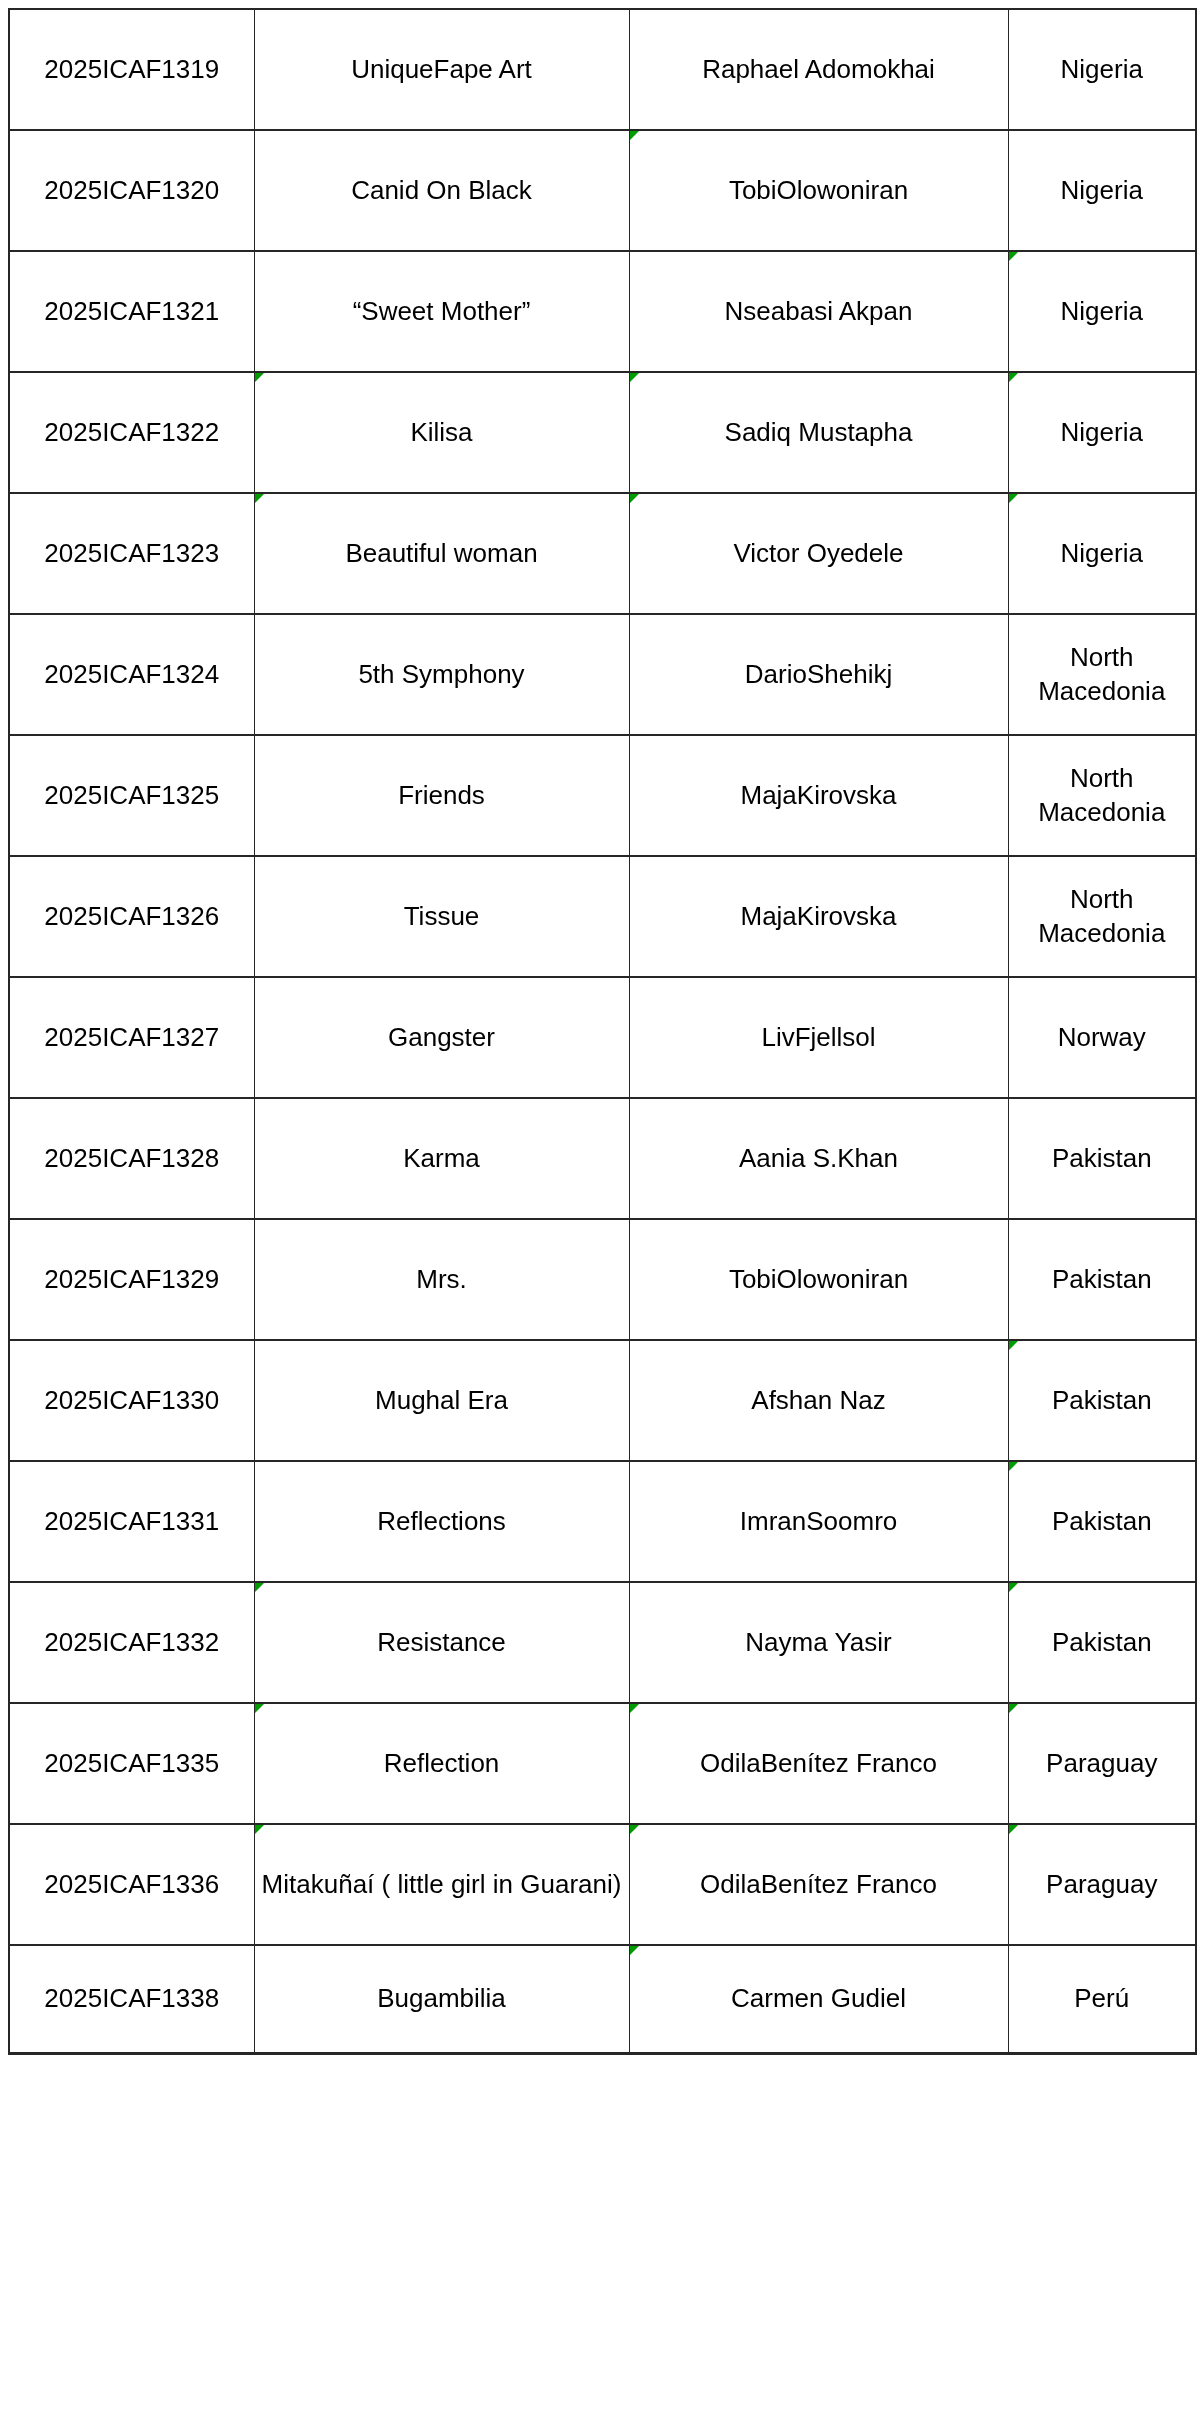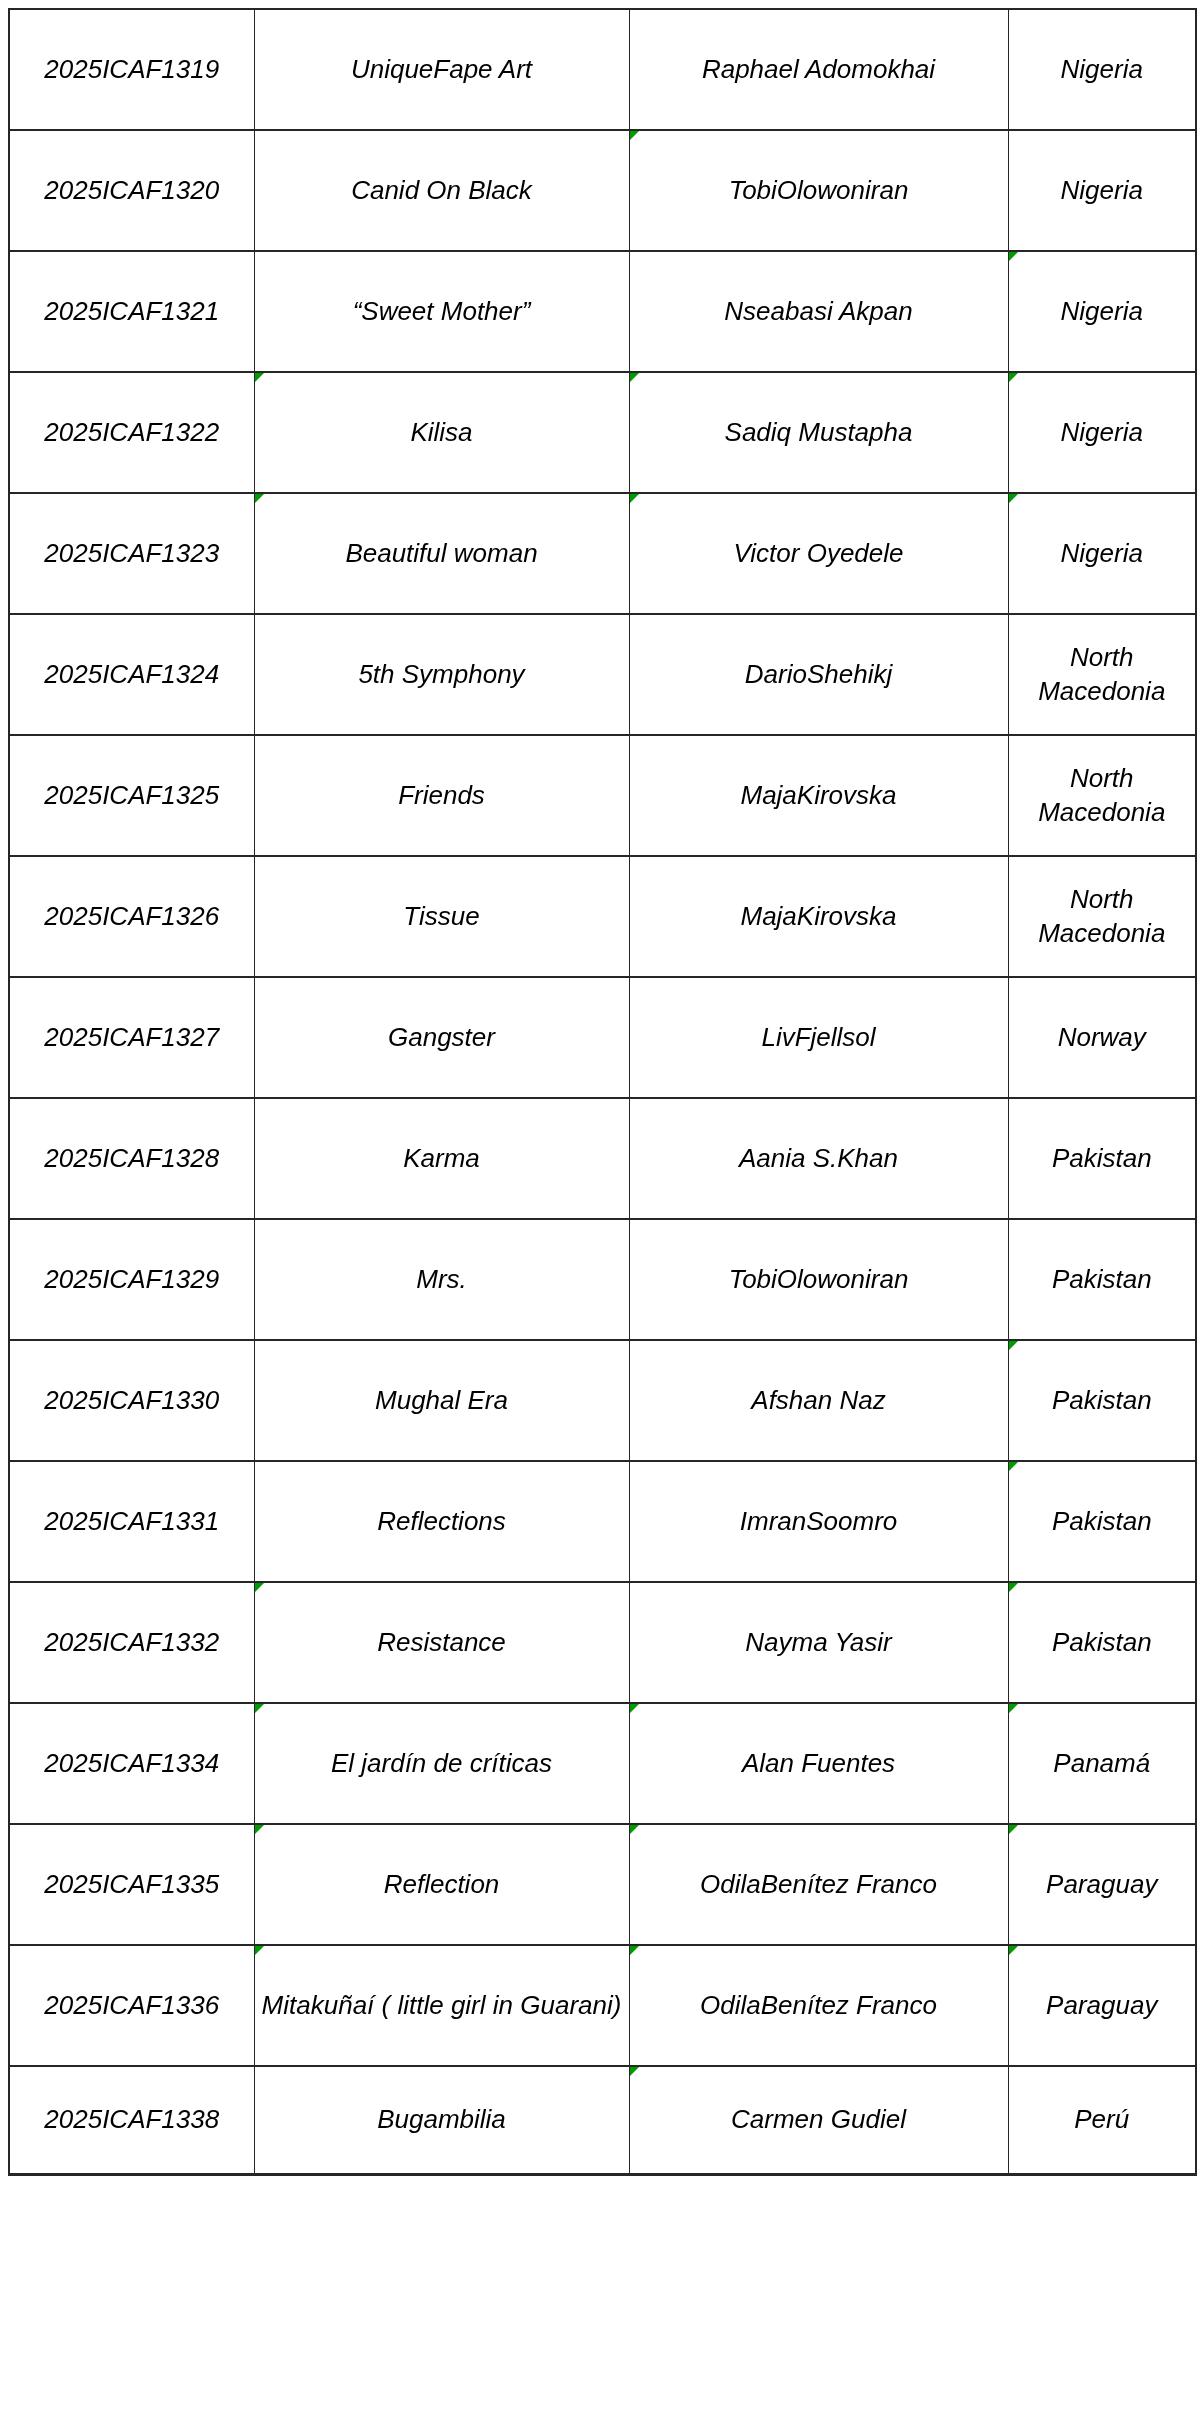--- a/index.html
+++ b/index.html
@@ -8,21 +8,20 @@
     background: #ffffff;
   }
   body {
     width: 1200px;
     height: 2423px;
     overflow: hidden;
     font-family: "Liberation Sans", sans-serif;
   }
   .page {
     padding: 8px 12px 0 8px;
-    font-style: italic;
   }
   table.entries {
     border-collapse: collapse;
     table-layout: fixed;
     width: 1187px;
     font-family: "Liberation Sans", sans-serif;
     font-size: 26px;
     line-height: 1.3;
     color: #000000;
   }
@@ -153,26 +152,20 @@
           <td class="cell-artist"><span class="cell-text">ImranSoomro</span></td>
           <td class="cell-country"><span class="corner-flag"></span><span class="cell-text">Pakistan</span></td>
         </tr>
         <tr>
           <td class="cell-id"><span class="cell-text">2025ICAF1332</span></td>
           <td class="cell-title"><span class="corner-flag"></span><span class="cell-text">Resistance</span></td>
           <td class="cell-artist"><span class="cell-text">Nayma Yasir</span></td>
           <td class="cell-country"><span class="corner-flag"></span><span class="cell-text">Pakistan</span></td>
         </tr>
         <tr>
-          <td class="cell-id"><span class="cell-text">2025ICAF1334</span></td>
-          <td class="cell-title"><span class="corner-flag"></span><span class="cell-text">El jardín de críticas</span></td>
-          <td class="cell-artist"><span class="corner-flag"></span><span class="cell-text">Alan Fuentes</span></td>
-          <td class="cell-country"><span class="corner-flag"></span><span class="cell-text">Panamá</span></td>
-        </tr>
-        <tr>
           <td class="cell-id"><span class="cell-text">2025ICAF1335</span></td>
           <td class="cell-title"><span class="corner-flag"></span><span class="cell-text">Reflection</span></td>
           <td class="cell-artist"><span class="corner-flag"></span><span class="cell-text">OdilaBenítez Franco</span></td>
           <td class="cell-country"><span class="corner-flag"></span><span class="cell-text">Paraguay</span></td>
         </tr>
         <tr>
           <td class="cell-id"><span class="cell-text">2025ICAF1336</span></td>
           <td class="cell-title"><span class="corner-flag"></span><span class="cell-text">Mitakuñaí ( little girl in Guarani)</span></td>
           <td class="cell-artist"><span class="corner-flag"></span><span class="cell-text">OdilaBenítez Franco</span></td>
           <td class="cell-country"><span class="corner-flag"></span><span class="cell-text">Paraguay</span></td>

